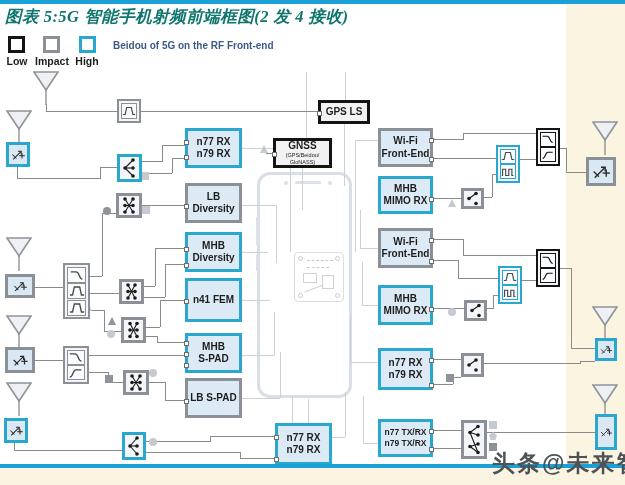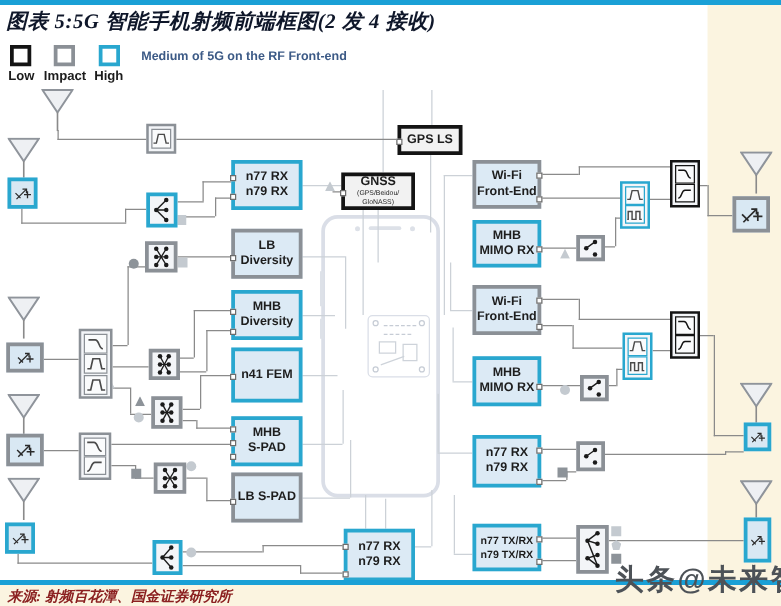--- a/index.html
+++ b/index.html
@@ -32,30 +32,30 @@
        z-index:9;white-space:nowrap;}
   .rule{z-index:8;}
   svg{display:block;}
 </style>
 </head>
 <body style="background: rgb(251, 244, 224);">
 
 <div class="stage">
   <div class="abs topbar" style="left: 0px; top: 0px; width: 625px; background: rgb(26, 160, 214);"></div>
   <div class="abs panel" style="left: 0px; top: 4px; width: 566px; height: 460px; background: rgb(255, 255, 255);"></div>
-  <div class="abs title" style="left: 5px; top: 6px; color: #0f172a;">图表 5:5G 智能手机射频前端框图(2 发 4 接收)</div>
+  <div class="abs title" style="left: 5px; top: 6px; color: #0f766e;">图表 5:5G 智能手机射频前端框图(2 发 4 接收)</div>
 
   <div>
     <div class="abs" style="left: 8px; top: 36px; width: 17px; height: 17px; box-sizing: border-box; background: rgb(255, 255, 255); border: 3px solid rgb(20, 20, 20);"></div>
     <div class="abs legend-label" style="left:0px;top:55px;width:34px;">Low</div>
     <div class="abs" style="left: 43px; top: 36px; width: 17px; height: 17px; box-sizing: border-box; background: rgb(255, 255, 255); border: 3px solid rgb(139, 144, 150);"></div>
     <div class="abs legend-label" style="left:28px;top:55px;width:48px;">Impact</div>
     <div class="abs" style="left: 79px; top: 36px; width: 17px; height: 17px; box-sizing: border-box; background: rgb(255, 255, 255); border: 3px solid rgb(41, 167, 207);"></div>
     <div class="abs legend-label" style="left:66px;top:55px;width:42px;">High</div>
-    <div class="abs legend-caption" style="left: 113px; top: 40px; color: rgb(60, 90, 134);">Medium of 5G on the RF Front-end</div>
+    <div class="abs legend-caption" style="left: 113px; top: 40px; color: rgb(60, 90, 134);">Beidou of 5G on the RF Front-end</div>
   </div>
 
   <div class="abs phone" style="left: 257px; top: 172px; width: 95px; height: 226px; border-color: rgb(218, 222, 231);">
     <div class="abs" style="left:35px;top:6px;width:26px;height:3px;border-radius:2px;background:#dde1e8;"></div>
     <div class="abs" style="left:24px;top:6px;width:4px;height:4px;border-radius:50%;background:#dde1e8;"></div>
     <div class="abs" style="left:68px;top:6px;width:4px;height:4px;border-radius:50%;background:#dde1e8;"></div>
     <div class="abs" style="left:-4px;top:42px;width:3px;height:28px;background:#dde1e8;"></div>
     <div class="abs" style="left:-4px;top:80px;width:3px;height:16px;background:#dde1e8;"></div>
   </div>
   <div class="abs chip" style="left: 294px; top: 252px; width: 50px; height: 50px; border-color: rgb(218, 222, 231);">
@@ -631,15 +631,14 @@
       <div class="abs marker" style="left: 448px; top: 199px; width: 8px; height: 8px; background: rgb(196, 202, 208); clip-path: polygon(50% 0px, 100% 100%, 0px 100%);"></div>
       <div class="abs marker" style="left: 448px; top: 308px; width: 8px; height: 8px; background: rgb(196, 202, 208); border-radius: 50%;"></div>
       <div class="abs marker" style="left: 446px; top: 374px; width: 8px; height: 8px; background: rgb(141, 147, 153);"></div>
       <div class="abs marker" style="left: 489px; top: 421px; width: 8px; height: 8px; background: rgb(196, 202, 208);"></div>
       <div class="abs marker" style="left: 489px; top: 432px; width: 8px; height: 8px; background: rgb(196, 202, 208); clip-path: polygon(50% 0px, 100% 38%, 81% 100%, 19% 100%, 0px 38%);"></div>
       <div class="abs marker" style="left: 489px; top: 443px; width: 8px; height: 8px; background: rgb(141, 147, 153);"></div>
     </div>
 
   <div class="abs rule" style="left: 0px; top: 464px; width: 625px; height: 4px; background: rgb(26, 160, 214);"></div>
   <div class="abs" style="left: 0px; top: 468px; width: 625px; height: 17px; background: rgb(251, 244, 224);"></div>
-  <div class="abs src" style="left: 6px; top: 470px; color: rgb(139, 32, 32);">来源: 射频百花潭、国金证券研究所</div>
   <div class="abs wm" style="left: 492px; top: 448px; color: rgb(77, 82, 87);">头条@未来智库</div>
 </div>
 
 </body></html>

